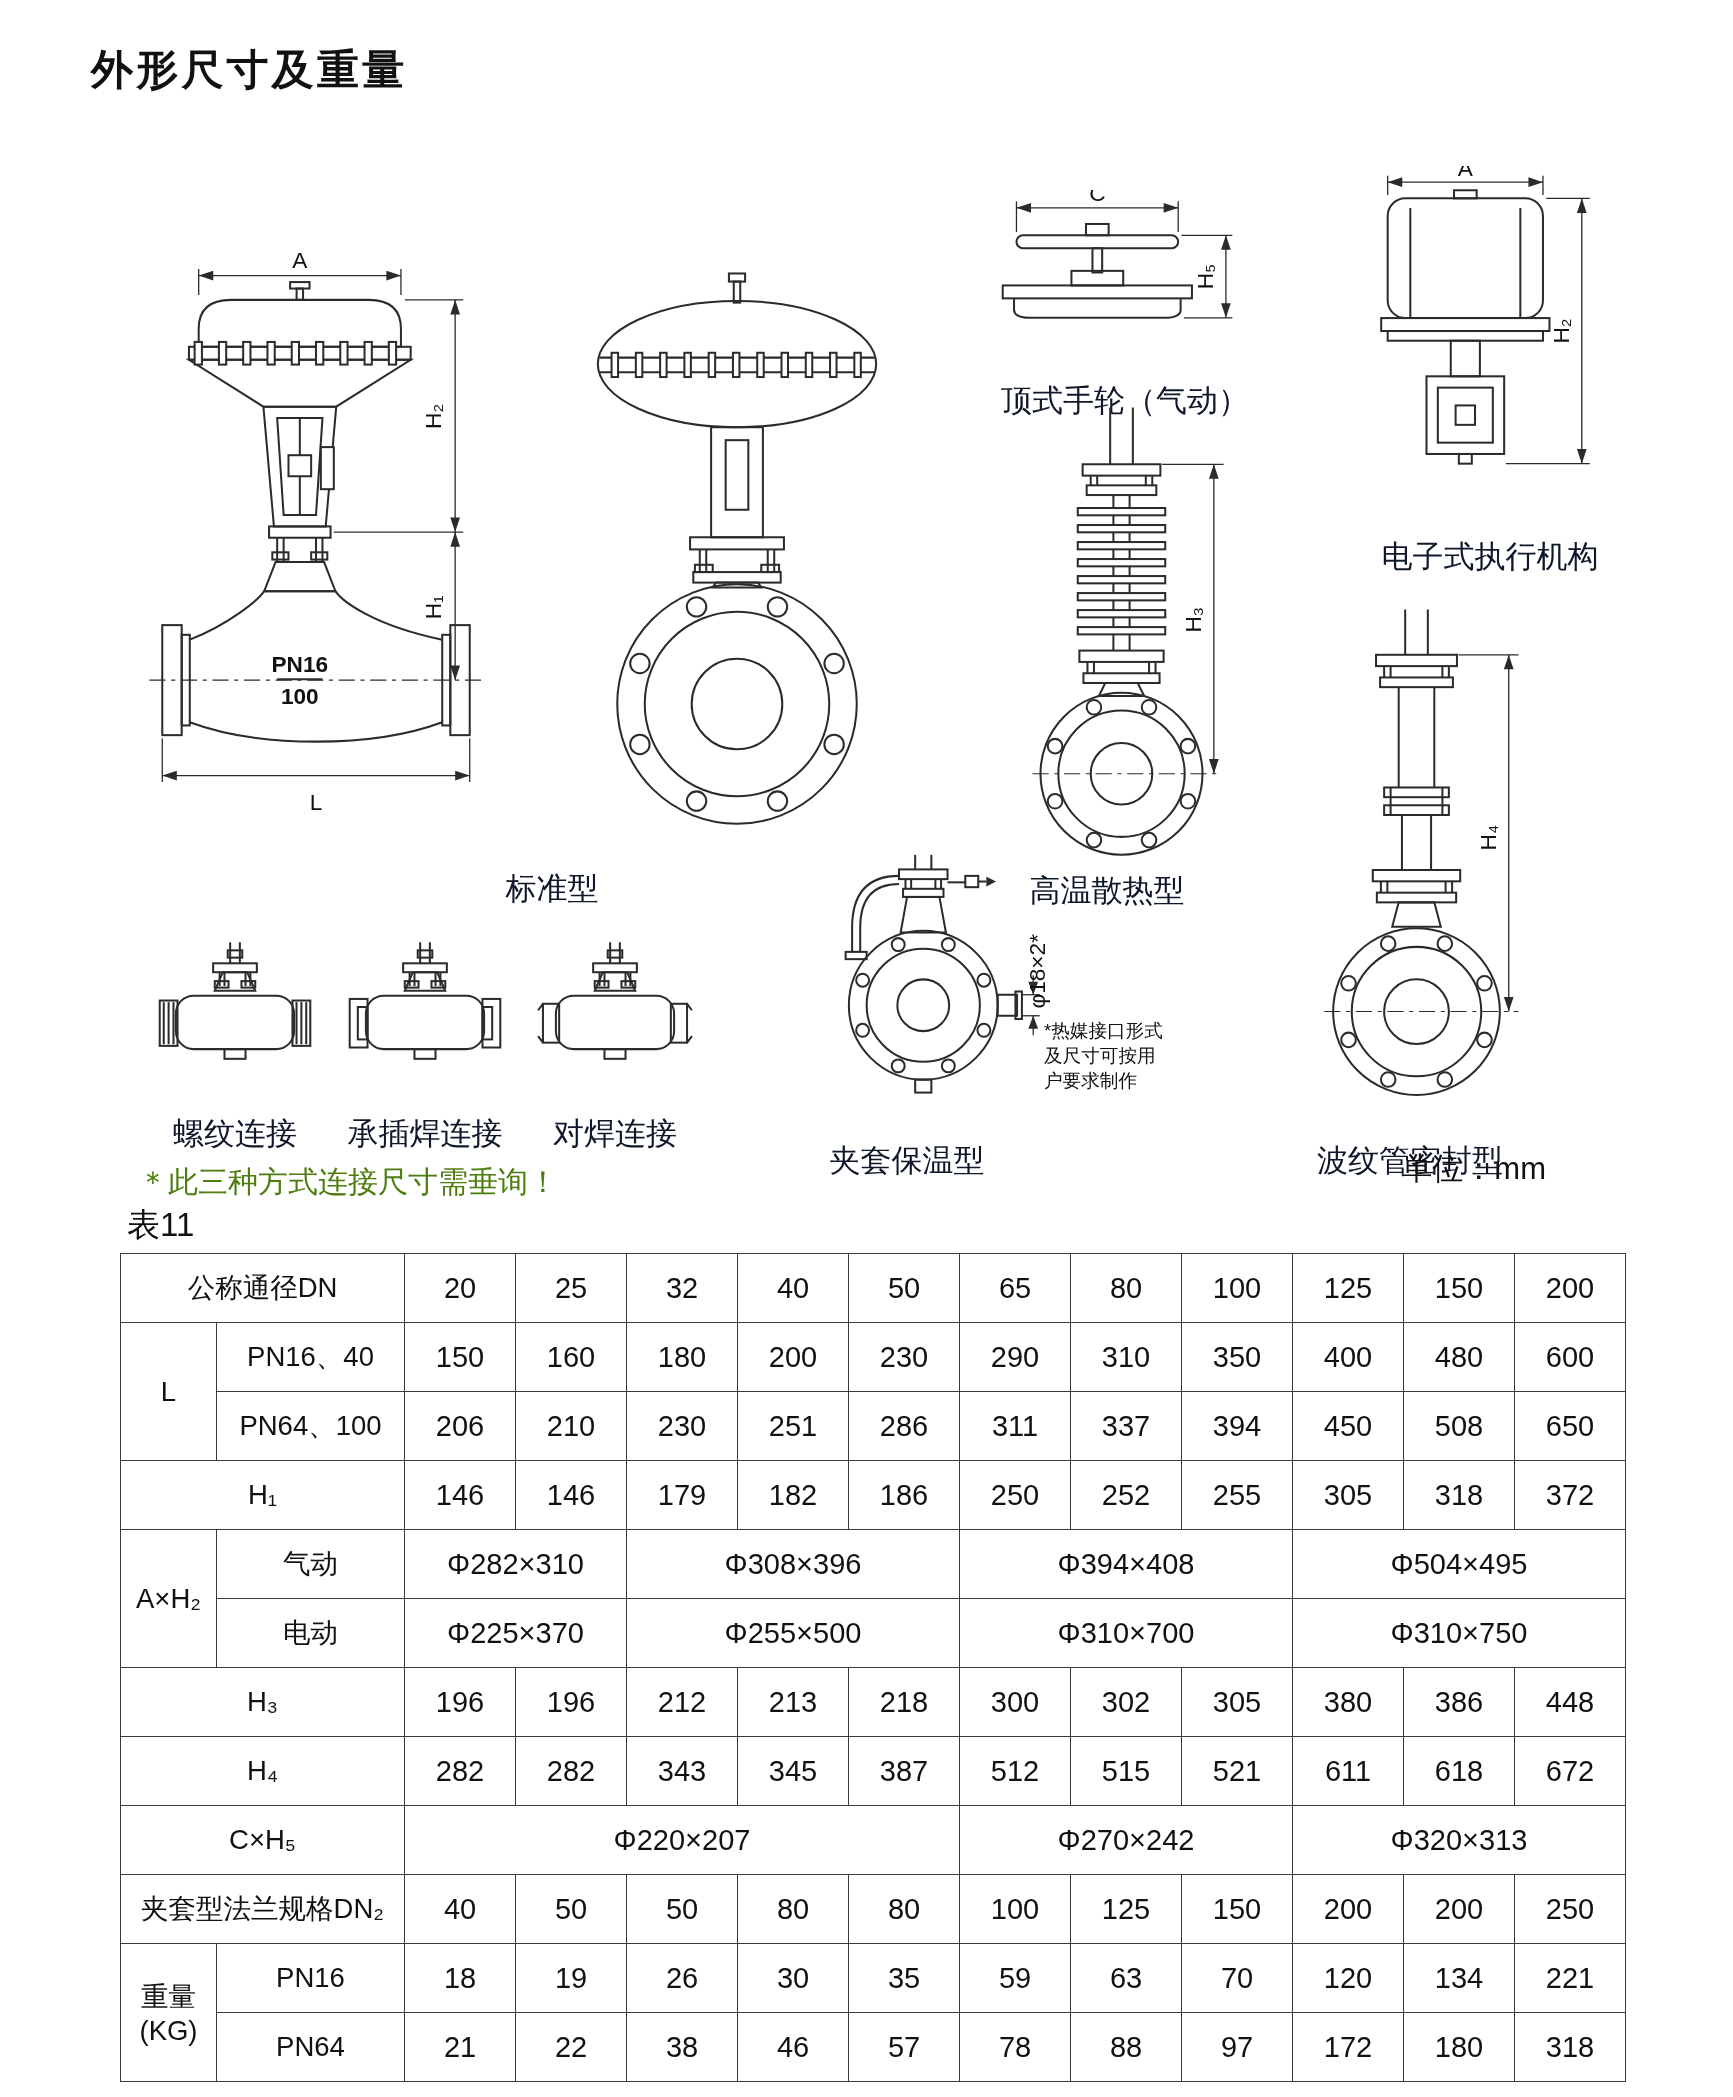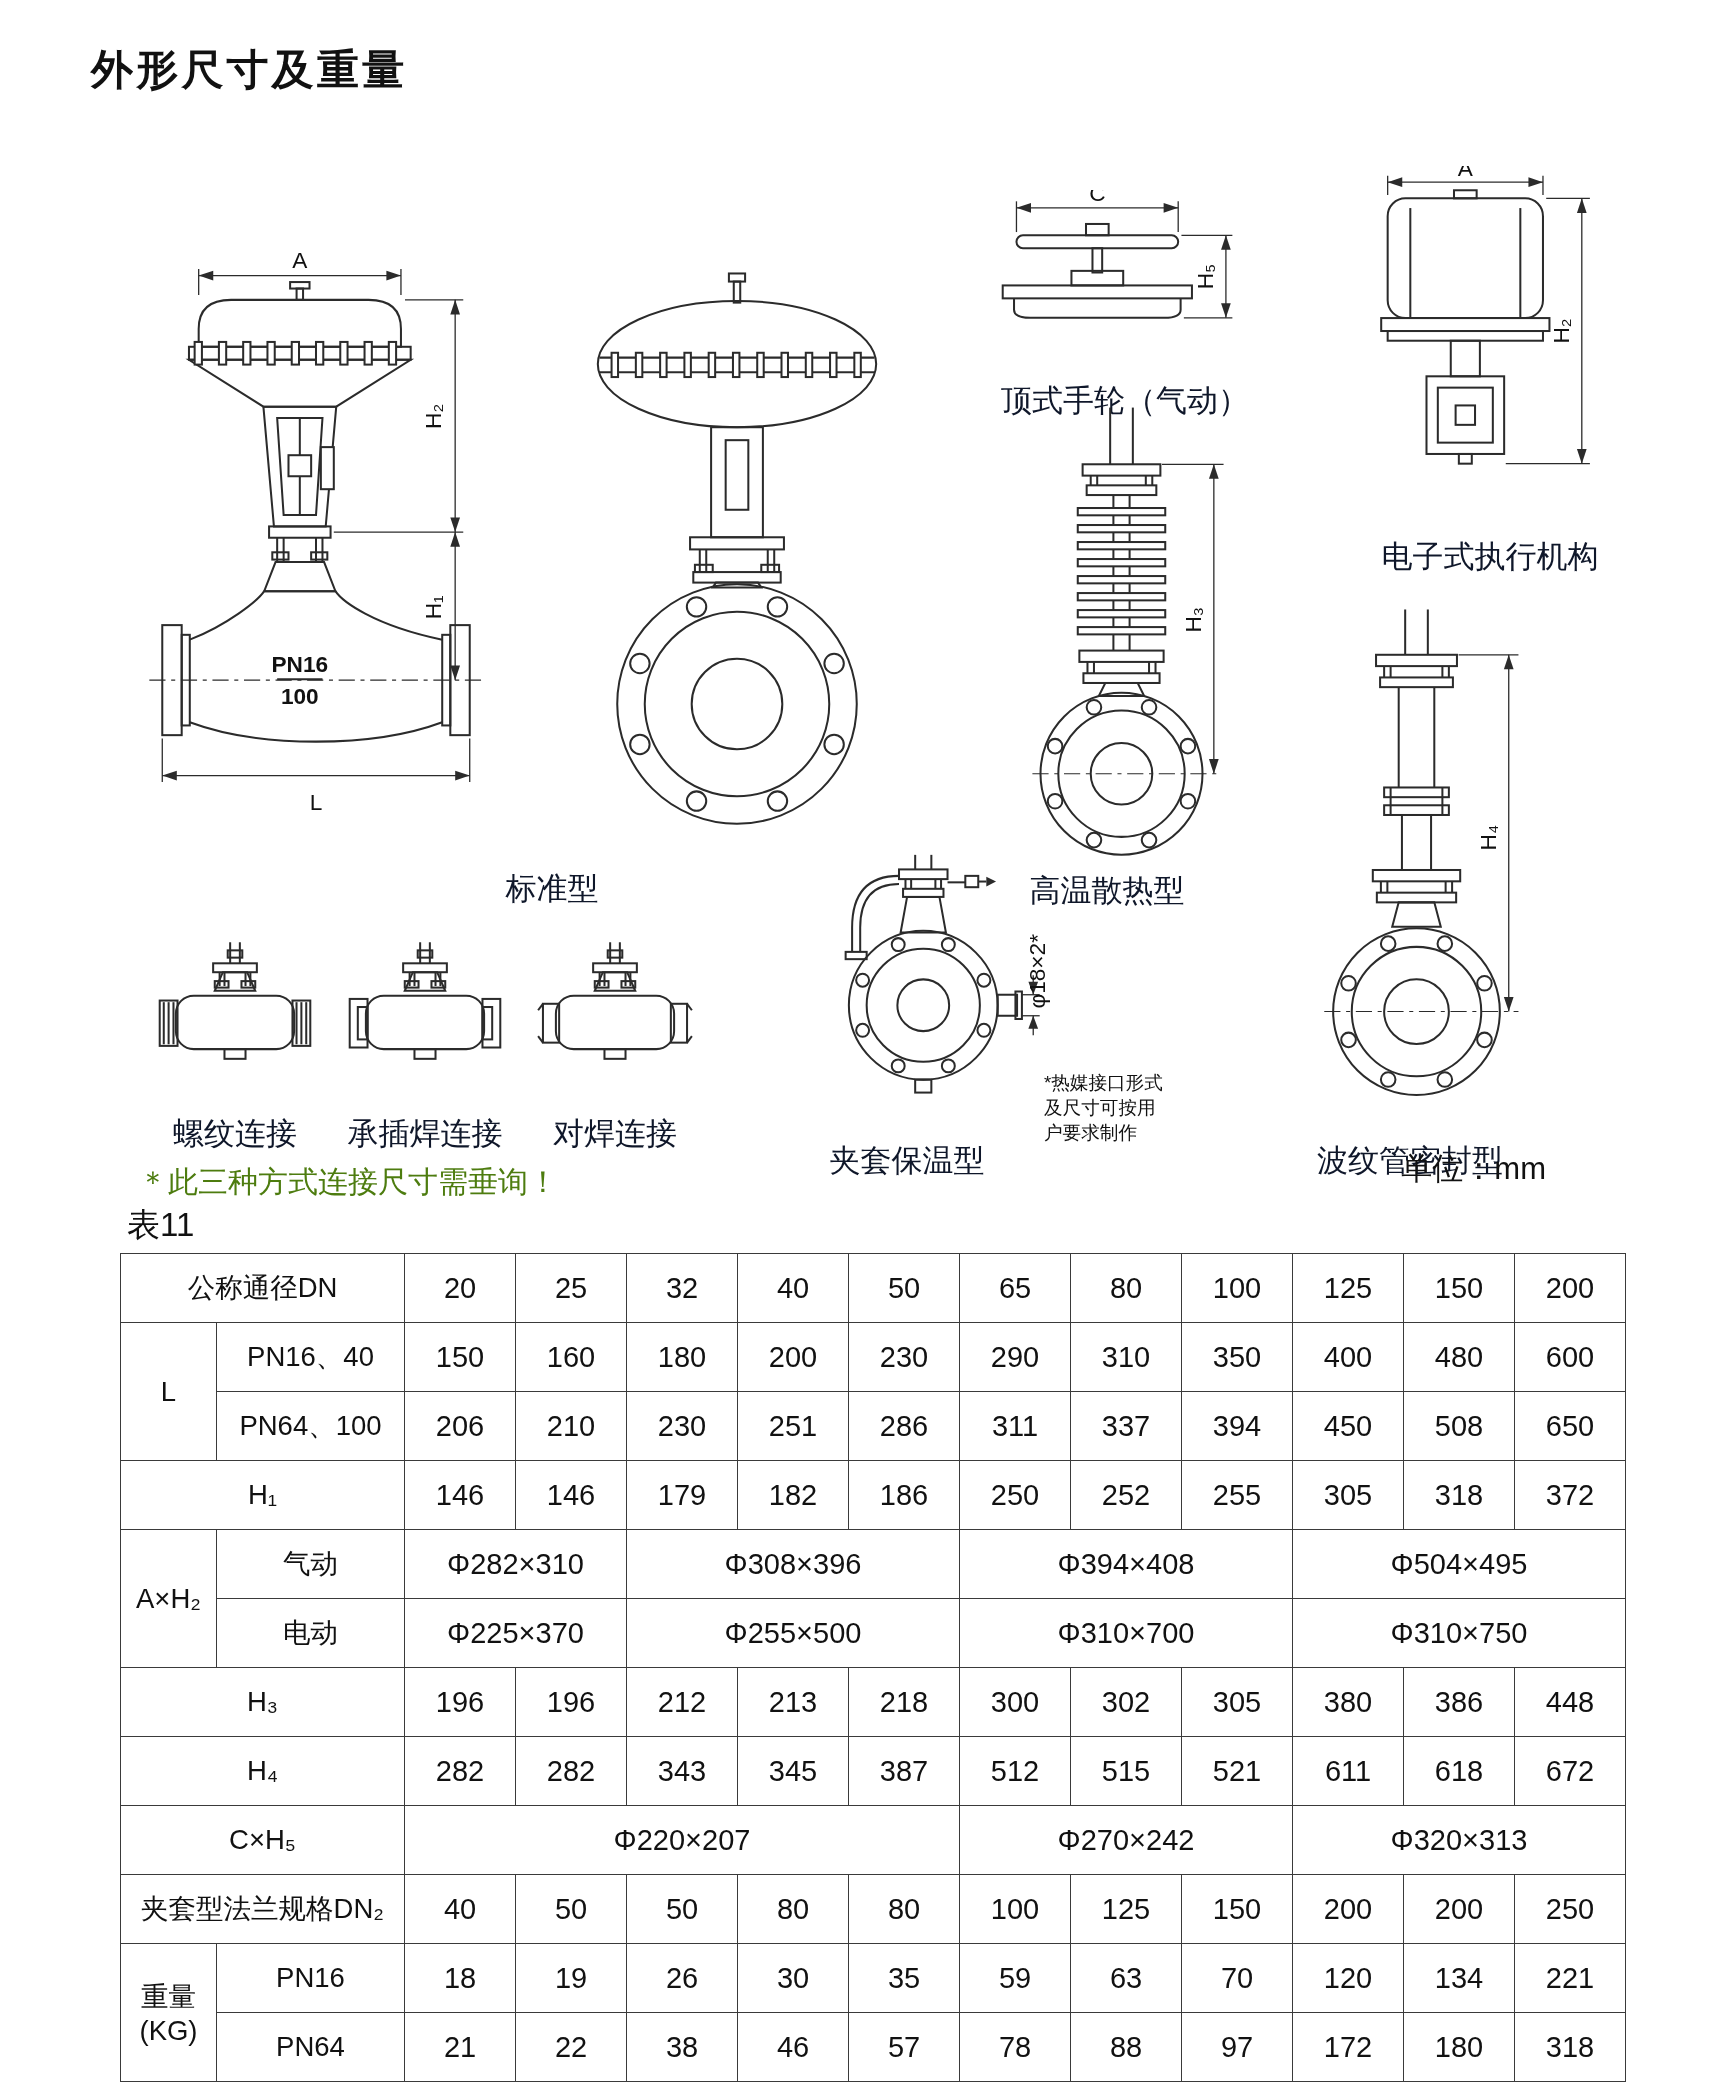--- a/index.html
+++ b/index.html
@@ -372,21 +372,21 @@
       <line x1="278" y1="205" x2="300" y2="205"></line>
       <line x1="292" y1="155" x2="292" y2="179"></line>
       <polygon class="fl" points="292,179 286,163 298,163"></polygon>
       <line x1="292" y1="229" x2="292" y2="205"></line>
       <polygon class="fl" points="292,205 286,221 298,221"></polygon>
     </g>
     <text transform="rotate(-90 306 150)" x="306" y="150" text-anchor="middle" font-size="25">φ18×2*</text>
   </svg>
   <div class="fig-label" style="left:907px;top:1140px">夹套保温型</div>
 
-  <div class="note-small" style="left:1044px;top:1070px">
+  <div class="note-small" style="left:1044px;top:1018px">
     <div>*热媒接口形式</div>
     <div>及尺寸可按用</div>
     <div>户要求制作</div>
   </div>
 
   <svg class="fig" style="left:150px;top:939px" width="170" height="166" viewBox="0 0 210 205">
     <g class="ln">
       <line x1="99" y1="4" x2="99" y2="30"></line>
         <line x1="111" y1="4" x2="111" y2="30"></line>
       <rect x="96" y="14" width="18" height="9"></rect>

